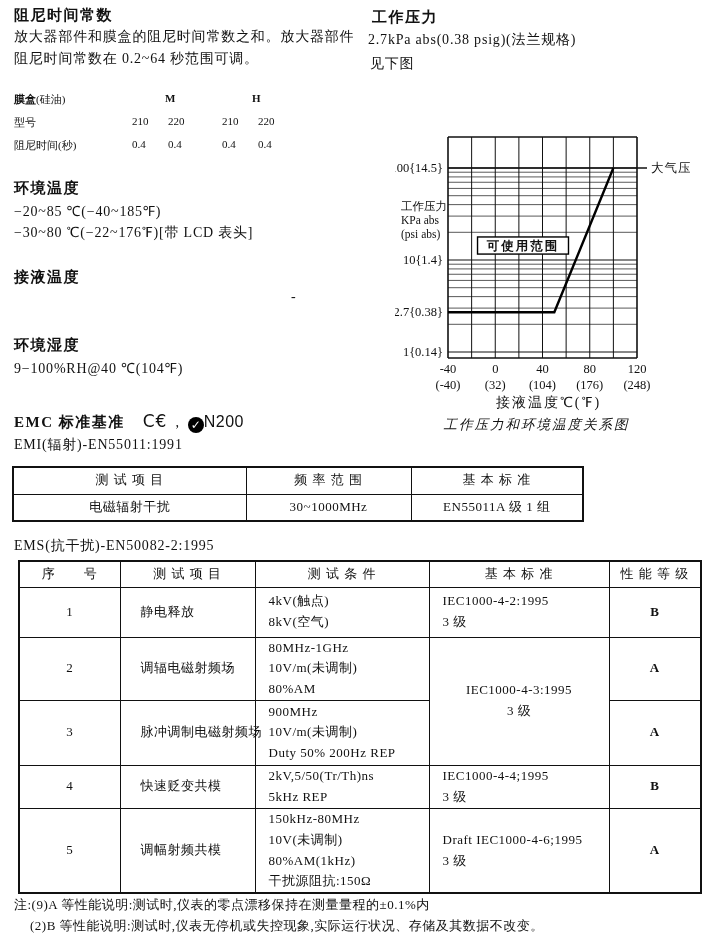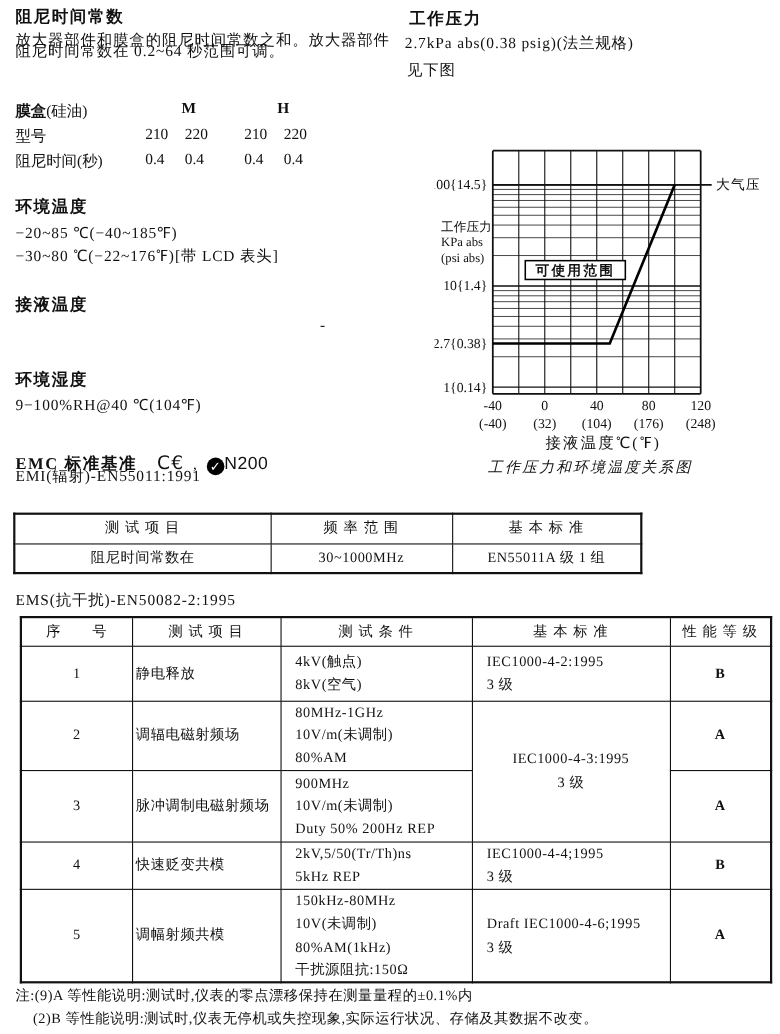--- a/index.html
+++ b/index.html
@@ -2,51 +2,51 @@
 <html><head>
 <meta charset="utf-8">
 <style>
   *{margin:0;padding:0;box-sizing:border-box}
   html,body{background:#fff}
   body{width:709px;height:940px;font-family:"Liberation Serif",serif;color:#111;}
   .page{position:relative;width:709px;height:940px;background:#fff;overflow:hidden}
   .abs{position:absolute;white-space:nowrap}
   .h{font-size:15px;font-weight:bold;letter-spacing:1.5px}
   .t{font-size:14px;letter-spacing:0.8px}
-  .mini{font-size:14px}
+  .mini{font-size:11px}
   .b{font-weight:bold}
   
   .ce{font-family:"DejaVu Sans",sans-serif;font-size:17px;letter-spacing:1px}
   .ctick{display:inline-block;width:16px;height:16px;border-radius:50%;background:#000;color:#fff;
          font-family:"DejaVu Sans",sans-serif;font-size:12px;line-height:16px;text-align:center;vertical-align:-2px}
   .n200{font-family:"Liberation Sans",sans-serif;font-size:16px;letter-spacing:0.5px}
   
   table.doc{border-collapse:collapse;table-layout:fixed;border:2px solid #111}
   table.doc th,table.doc td{border:1px solid #111;font-size:13px;font-weight:normal;
     text-align:center;vertical-align:middle;line-height:1.6;letter-spacing:0.5px}
   table.doc th{letter-spacing:1px}
   .emi{width:570px}
   .emi tr{height:27px}
   .ems{width:682px}
   .ems td.cond,.ems td.std{text-align:left;padding-left:13px;white-space:pre-line}
-  .ems td.item{text-align:left;padding-left:3px}
+  .ems td.item{text-align:left;padding-left:20px}
   .ems td.merged{text-align:center;padding-left:0;white-space:pre-line}
   .ems td.grade{font-weight:bold}
   .rh{height:26px}.r1h{height:50px}.r2h{height:59px}.r3h{height:65px}.r4h{height:43px}.r5h{height:85px}
   .note{font-size:13px;letter-spacing:0.5px}
   svg text{font-family:"Liberation Serif",serif;fill:#111}
 </style>
 </head>
 <body>
 
 <div class="page">
 
   <div class="abs h" style="left:14px;top:6px">阻尼时间常数</div>
   <div class="abs t" style="left:14px;top:28px">放大器部件和膜盒的阻尼时间常数之和。放大器部件</div>
-  <div class="abs t" style="left:14px;top:38px">阻尼时间常数在 0.2~64 秒范围可调。</div>
+  <div class="abs t" style="left:14px;top:50px">阻尼时间常数在 0.2~64 秒范围可调。</div>
 
   <div class="abs" style="left:14px;top:92px;width:340px;height:70px">
     <span class="abs mini" style="left:0;top:0"><span class="b">膜盒</span><span>(硅油)</span></span>
     <span class="abs mini b" style="left:151px;top:0">M</span>
     <span class="abs mini b" style="left:238px;top:0">H</span>
 
     <span class="abs mini" style="left:0;top:23px">型号</span>
     <span class="abs mini" style="left:118px;top:23px">210</span>
     <span class="abs mini" style="left:154px;top:23px">220</span>
     <span class="abs mini" style="left:208px;top:23px">210</span>
@@ -131,36 +131,36 @@
         <text x="141.5" y="299" text-anchor="middle" font-size="13.5" font-style="italic" letter-spacing="2">工作压力和环境温度关系图</text>
       </svg>
   </div>
 
   <div class="abs" style="left:14px;top:411px">
     <span class="h">EMC 标准基准</span>
     <span class="ce" style="margin-left:14px">C€</span>
     <span class="t" style="margin:0 4px">,</span>
     <span class="ctick">✓</span><span class="n200">N200</span>
   </div>
-  <div class="abs t" style="left:14px;top:424px">EMI(辐射)-EN55011:1991</div>
+  <div class="abs t" style="left:14px;top:436px">EMI(辐射)-EN55011:1991</div>
 
   <table class="doc emi abs" style="left:12px;top:466px">
     <colgroup>
         <col style="width:233px">
         <col style="width:165px">
         <col style="width:172px">
       </colgroup>
     <tbody>
         <tr>
       <th>测 试 项 目</th>
       <th>频 率 范 围</th>
       <th>基 本 标 准</th>
     </tr>
     <tr>
-      <td>阻尼时间常数在</td>
+      <td>电磁辐射干扰</td>
       <td>30~1000MHz</td>
       <td>EN55011A 级 1 组</td>
     </tr>
   </tbody>
     </table>
 
   <div class="abs t" style="left:14px;top:537px">EMS(抗干扰)-EN50082-2:1995</div>
 
   <table class="doc ems abs" style="left:18px;top:560px">
     <colgroup>

